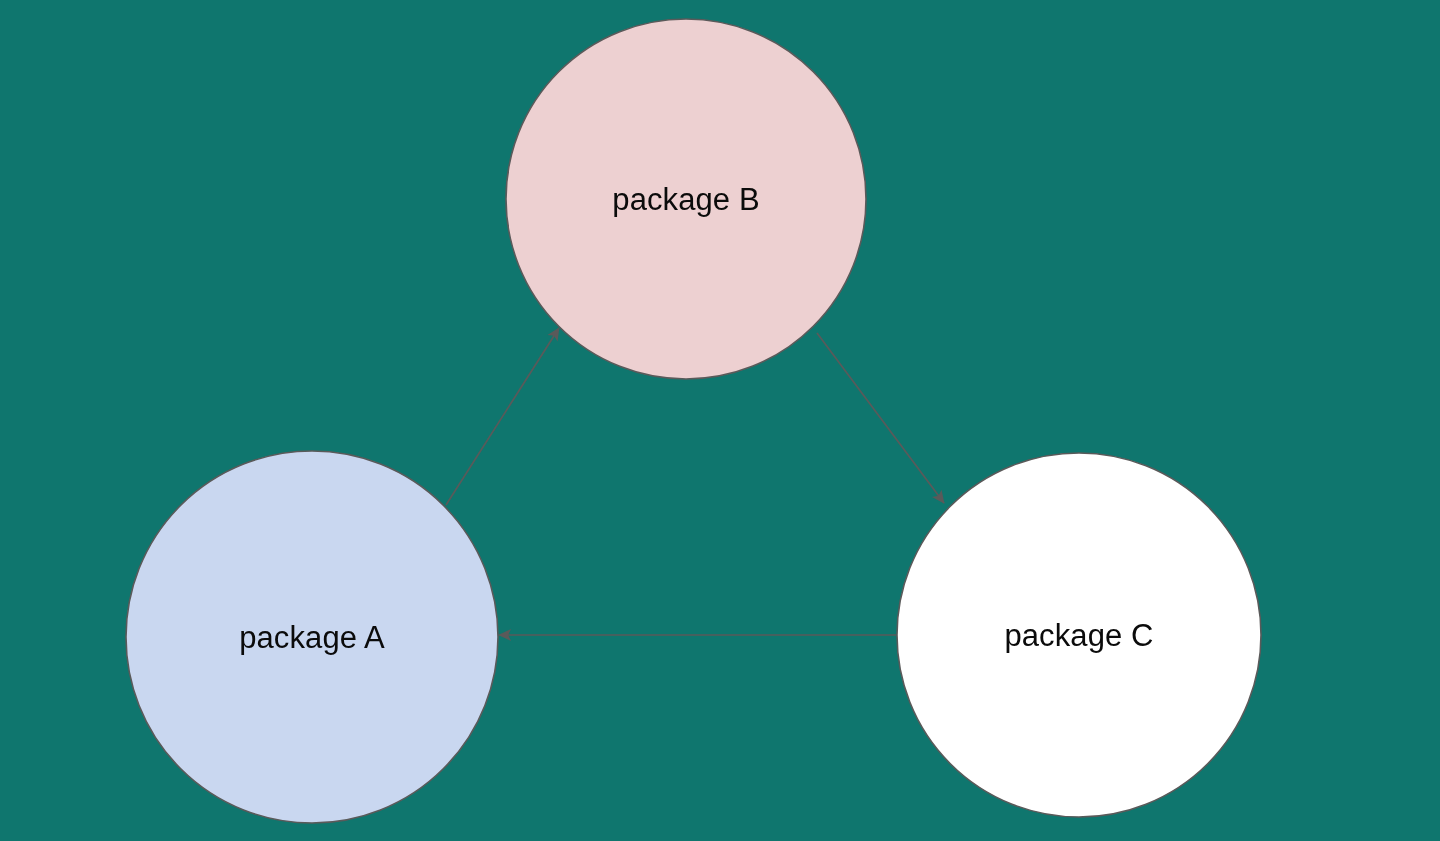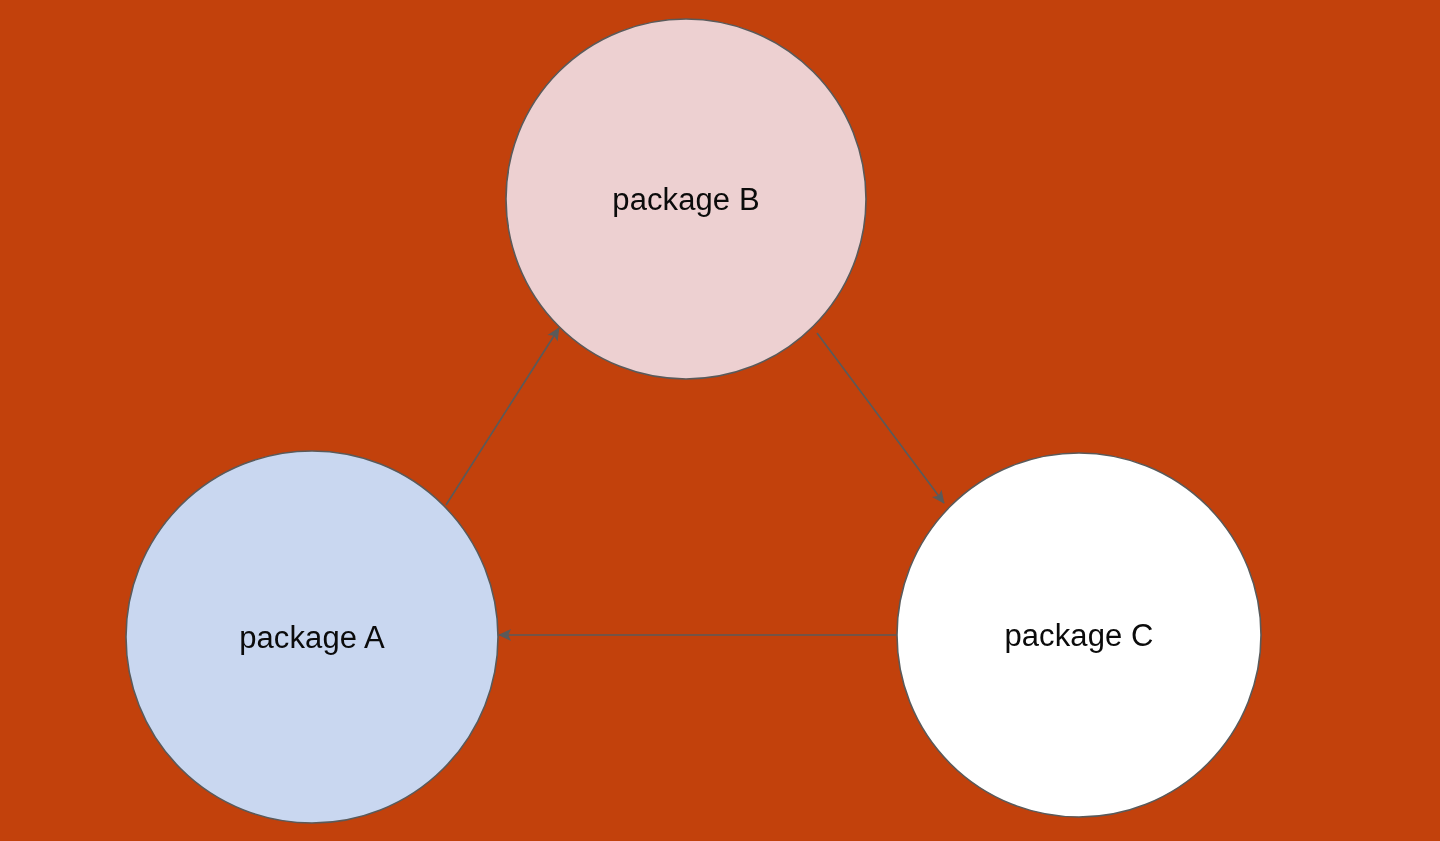--- a/index.html
+++ b/index.html
@@ -42,21 +42,21 @@
   }
   .edge-line {
     fill: none;
     stroke-width: 1.7;
     stroke-linecap: butt;
   }
 </style>
 </head>
 <body style="background: rgb(255, 255, 255);">
 
-<div id="canvas-root" style="background: #c2410c;">
+<div id="canvas-root" style="background: #0f766e;">
 
   <svg id="diagram-svg" viewBox="0 0 1440 841" xmlns="http://www.w3.org/2000/svg">
 
     <defs>
       <marker id="arrow-head" viewBox="0 0 12 12" refX="10.5" refY="6" markerWidth="8.6" markerHeight="8.6" orient="auto-start-reverse" markerUnits="strokeWidth">
         <path d="M 0.6 1.1 L 11.2 6 L 0.6 10.9 L 3.0 6 Z" fill="#5a5a5a"></path>
       </marker>
     </defs>
 
     <g>

